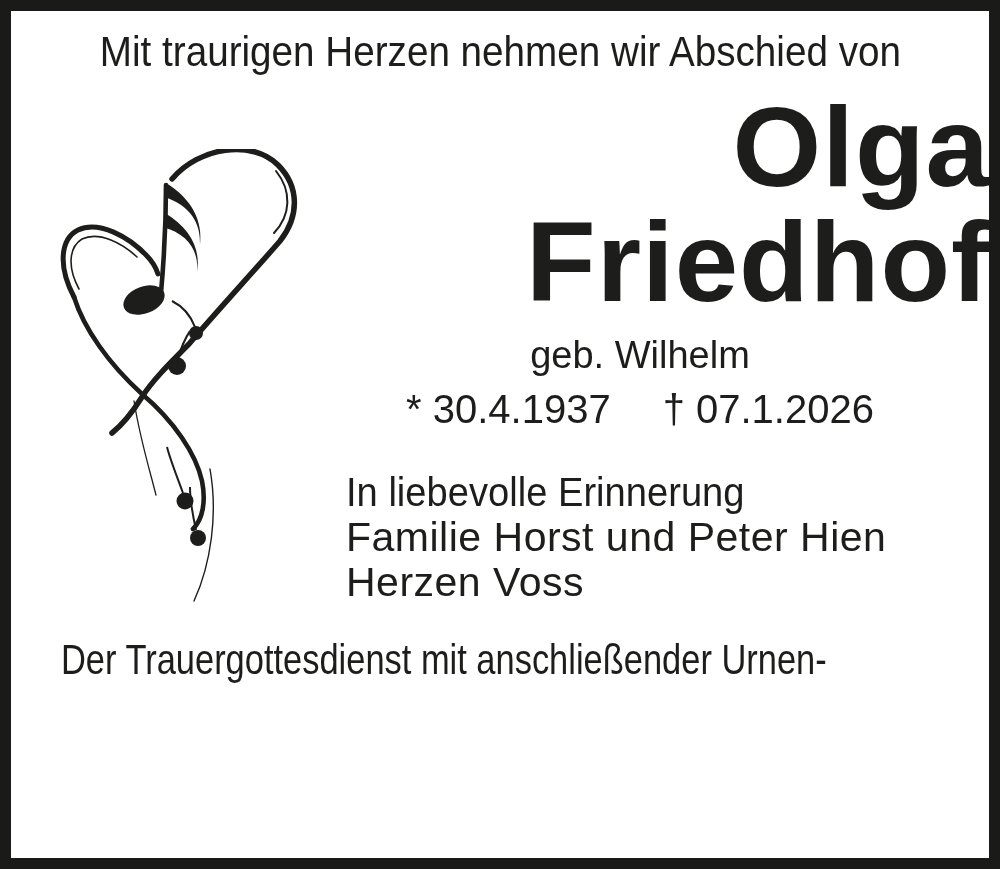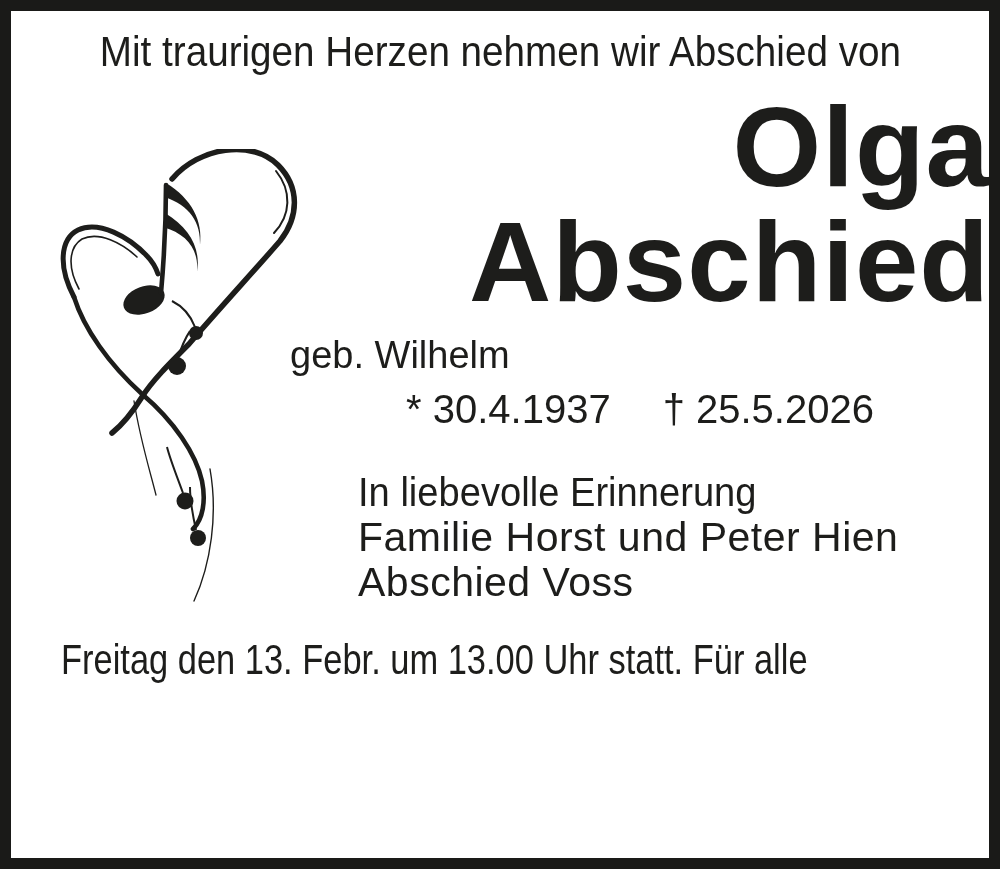--- a/index.html
+++ b/index.html
@@ -41,41 +41,40 @@
   }
   .deceased-name {
     font-size: 114px;
     font-weight: bold;
     line-height: 115px;
     letter-spacing: 1px;
     white-space: nowrap;
   }
   .maiden {
     left: 279px; width: 700px; top: 325px;
-    text-align: left;
+    text-align: center;
     font-size: 38px;
     line-height: 38px;
   }
   .dates {
     left: 279px; width: 700px; top: 378px;
     display: flex;
     justify-content: center;
     gap: 52px;
     font-size: 40px;
     line-height: 40px;
     white-space: nowrap;
   }
 
   
   .memorial {
     left: 335px; top: 459px;
     font-size: 41px;
     line-height: 45px;
     white-space: nowrap;
-    margin-left: 12px;
   }
   .memorial .cx93 {
     display: inline-block;
     transform: scaleX(0.93);
     transform-origin: left center;
   }
   .memorial .fam {
     font-weight: normal;
     letter-spacing: 0.5px;
   }
@@ -139,37 +138,37 @@
       <circle cx="173" cy="357" r="9" fill="#1d1d1b"></circle>
       <path d="M 179 484 C 172 465, 166 450, 163 438" fill="none" stroke="#1d1d1b" stroke-width="2"></path>
       <circle cx="181" cy="492" r="8.5" fill="#1d1d1b"></circle>
       <path d="M 192 521 C 188 503, 186 490, 186 478" fill="none" stroke="#1d1d1b" stroke-width="2"></path>
       <circle cx="194" cy="529" r="8" fill="#1d1d1b"></circle>
     </g>
   </svg>
 
   <div class="abs name-col">
     <div class="deceased-name">Olga</div>
-    <div class="deceased-name">Abschied</div>
+    <div class="deceased-name">Friedhof</div>
   </div>
 
   <div class="abs maiden">geb. Wilhelm</div>
 
   <div class="abs dates">
     <span>* 30.4.1937</span>
-    <span>† 25.5.2026</span>
+    <span>† 07.1.2026</span>
   </div>
 
   <div class="abs memorial">
     <div>
       <span class="cx93">In liebevolle Erinnerung</span>
     </div>
     <div class="fam">Familie Horst und Peter Hien</div>
-    <div class="fam">Abschied Voss</div>
+    <div class="fam">Herzen Voss</div>
   </div>
 
   <div class="abs body-par">
     <div>
-      <span class="cx82">Freitag den 13. Febr. um 13.00 Uhr statt. Für alle</span>
+      <span class="cx82">Der Trauergottesdienst mit anschließender Urnen-</span>
     </div>
   </div>
 
 </div>
 
 </body></html>

